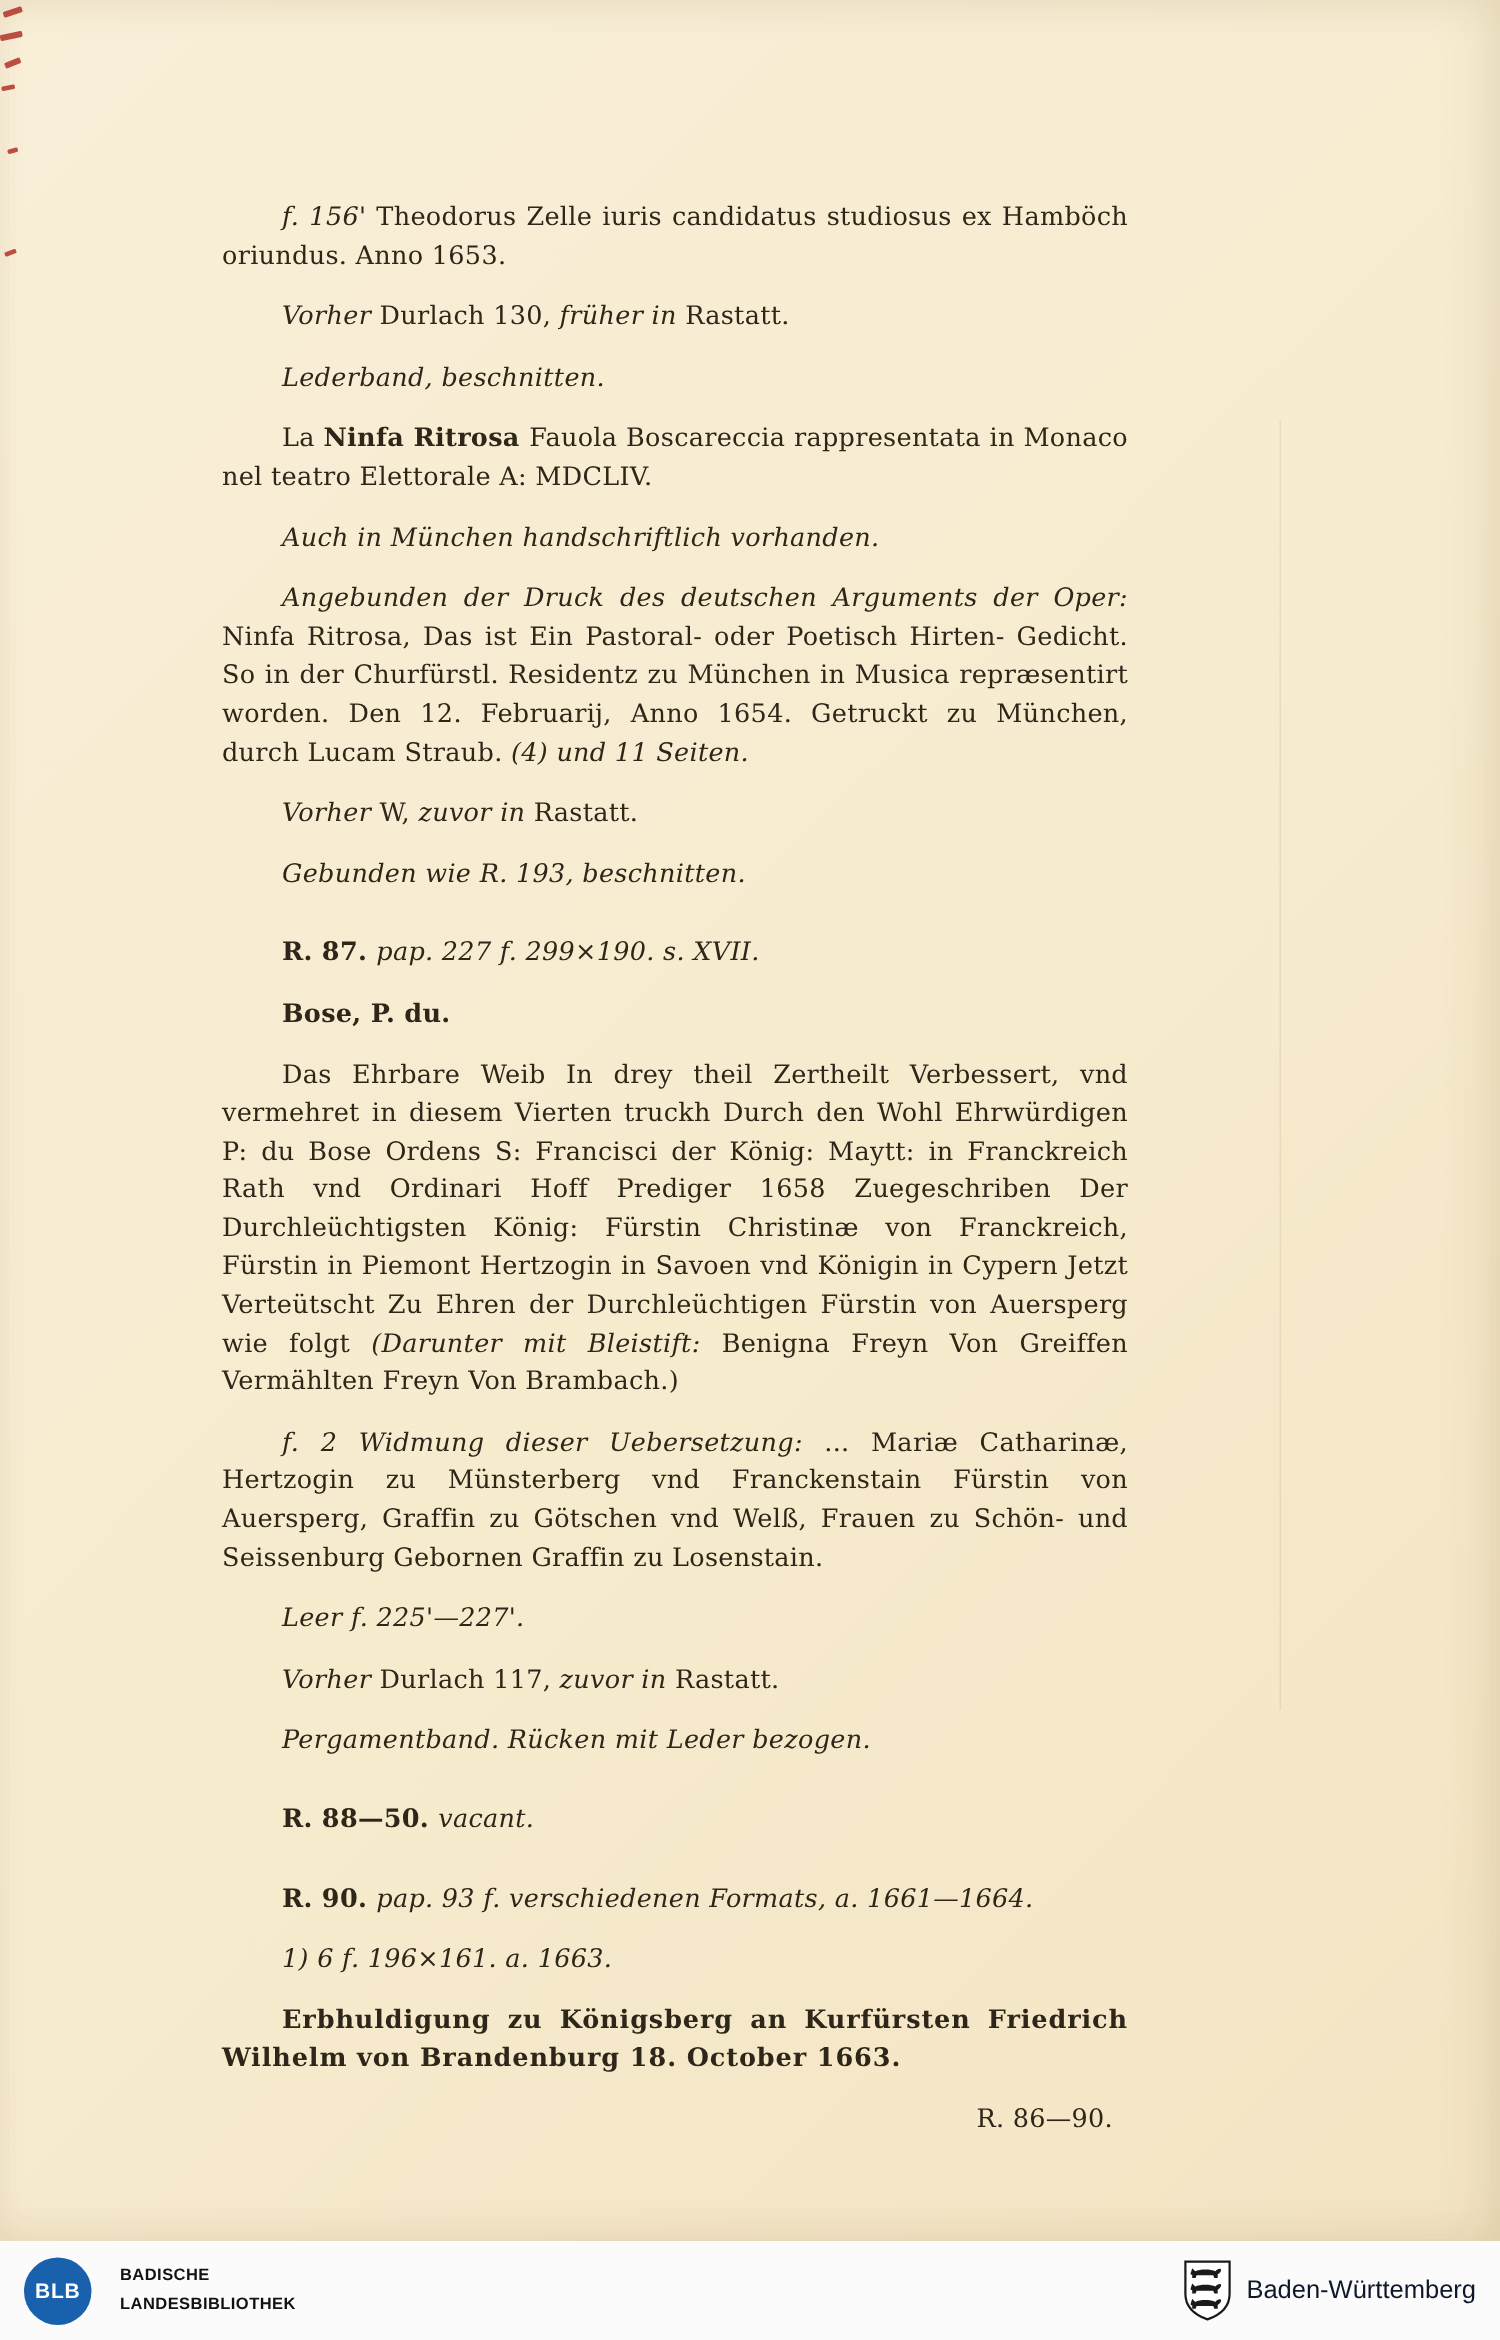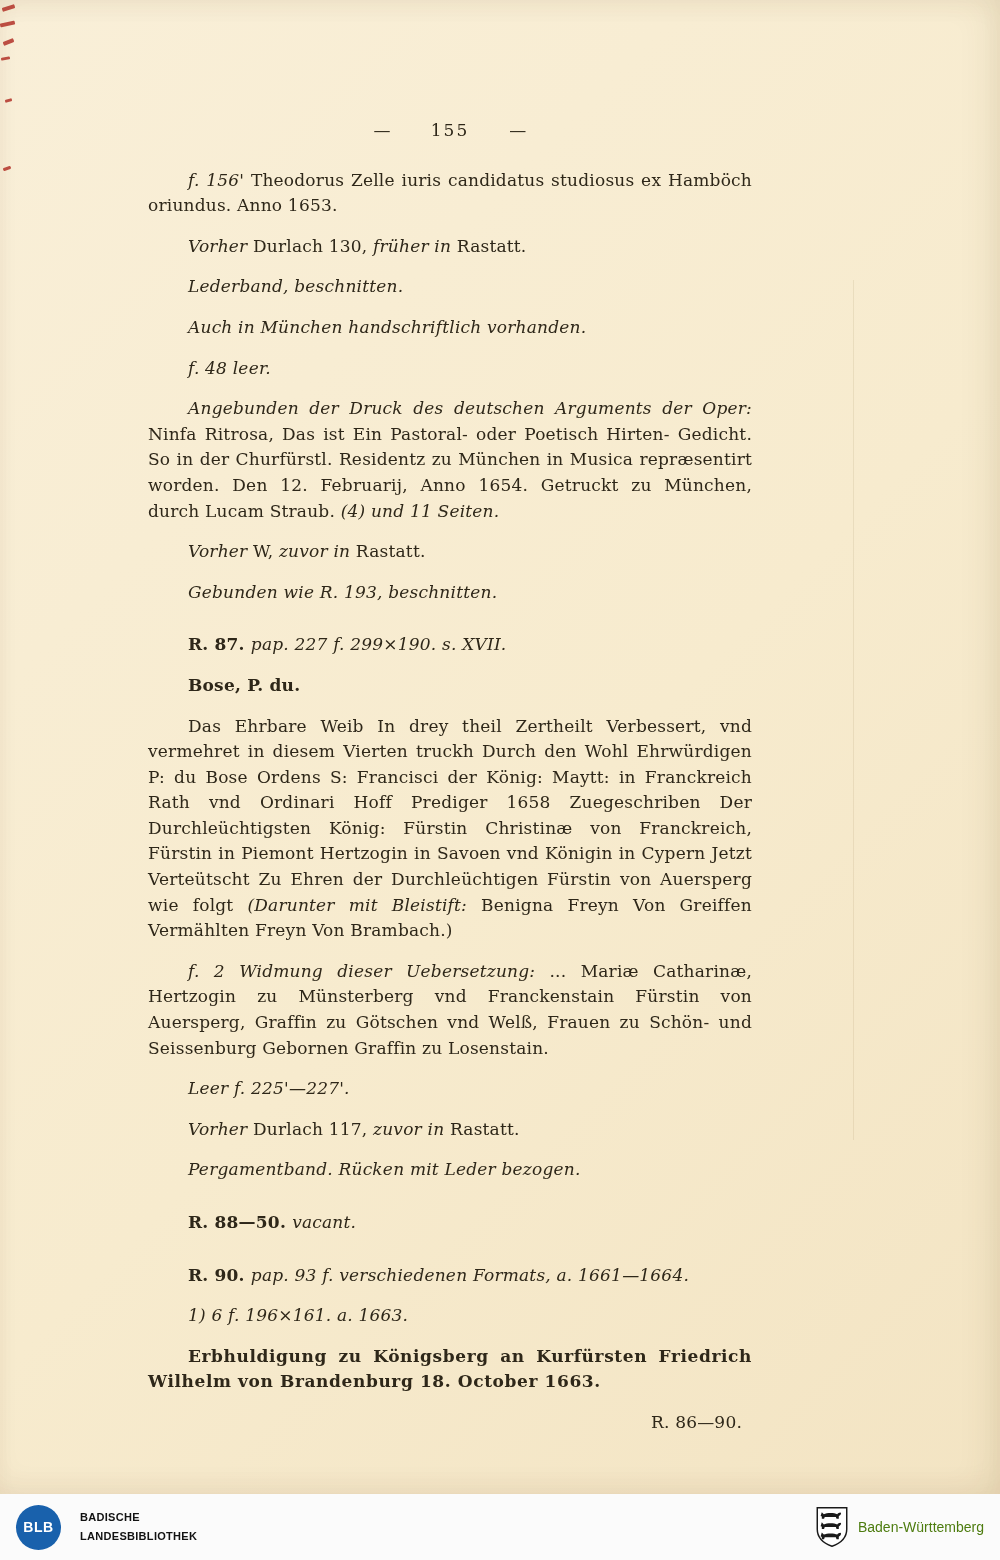--- a/index.html
+++ b/index.html
@@ -60,45 +60,42 @@
   }
   .footer-left { display:flex; align-items:center; gap:19px; }
   .blb-circle {
     width:45px; height:45px; border-radius:50%;
     background:#1961ac; color:#fff;
     display:flex; align-items:center; justify-content:center;
     font-weight:700; font-size:14px; letter-spacing:0.5px;
   }
   .lib-name { font-weight:700; font-size:11px; line-height:19px; color:#121212; letter-spacing:0.3px; }
   .footer-right { display:flex; align-items:center; gap:9px; }
-  .state-name { font-size:14px; color:#4d7c0f; }
+  .state-name { font-size:17px; color:#0f172a; }
   .arms { display:block; }
 </style>
 </head>
 <body>
 
 <div class="scan">
   <div class="red-mark rm1"></div>
   <div class="red-mark rm2"></div>
   <div class="red-mark rm3"></div>
   <div class="red-mark rm4"></div>
   <div class="red-mark rm5"></div>
   <div class="red-mark rm6"></div>
   <div class="crease"></div>
 
   <div class="text">
-    <div class="page-head">
-      <span>—</span><span class="pagenum">155</span><span>—</span>
-    </div>
     <div id="paras">
         <p class="body"><span class="seg-italic">f. 156' </span><span class="seg-roman">Theodorus Zelle iuris candidatus studiosus ex Hamböch oriundus.  Anno 1653.</span></p>
         <p class="note"><span class="seg-italic">Vorher </span><span class="seg-roman">Durlach 130, </span><span class="seg-italic">früher in </span><span class="seg-roman">Rastatt.</span></p>
         <p class="note"><span class="seg-italic">Lederband, beschnitten.</span></p>
+        <p class="body"><span class="seg-roman">La </span><span class="seg-bold">Ninfa Ritrosa </span><span class="seg-roman">Fauola Boscareccia rappresentata in Monaco nel teatro Elettorale A: MDCLIV.</span></p>
         <p class="note"><span class="seg-italic">Auch in München handschriftlich vorhanden.</span></p>
-        <p class="note"><span class="seg-italic">f. 48 leer.</span></p>
         <p class="body"><span class="seg-italic">Angebunden der Druck des deutschen Arguments der Oper: </span><span class="seg-roman">Ninfa Ritrosa, Das ist Ein Pastoral- oder Poetisch Hirten- Gedicht.  So in der Churfürstl. Residentz zu München in Musica repræsentirt worden. Den 12. Februarij, Anno 1654.  Getruckt zu München, durch Lucam Straub.  </span><span class="seg-italic">(4) und 11 Seiten.</span></p>
         <p class="note"><span class="seg-italic">Vorher </span><span class="seg-roman">W, </span><span class="seg-italic">zuvor in </span><span class="seg-roman">Rastatt.</span></p>
         <p class="note"><span class="seg-italic">Gebunden wie R. 193, beschnitten.</span></p>
         <p class="heading"><span class="seg-bold">R. 87. </span><span class="seg-italic">pap. 227  f. 299×190.   s. XVII.</span></p>
         <p class="note"><span class="seg-bold">Bose, P. du.</span></p>
         <p class="body"><span class="seg-roman">Das Ehrbare Weib In drey theil Zertheilt Verbessert, vnd vermehret in diesem Vierten truckh Durch den Wohl Ehrwürdigen P: du Bose Ordens S: Francisci der König: Maytt: in Franckreich Rath vnd Ordinari Hoff Prediger 1658 Zuegeschriben Der Durchleüchtigsten König: Fürstin Christinæ von Franckreich, Fürstin in Piemont Hertzogin in Savoen vnd Königin in Cypern Jetzt Verteütscht Zu Ehren der Durchleüchtigen Fürstin von Auersperg wie folgt </span><span class="seg-italic">(Darunter mit Bleistift: </span><span class="seg-roman">Benigna Freyn Von Greiffen Vermählten Freyn Von Brambach.)</span></p>
         <p class="body"><span class="seg-italic">f. 2  Widmung dieser Uebersetzung: </span><span class="seg-roman">... Mariæ Catharinæ, Hertzogin zu Münsterberg vnd Franckenstain Fürstin von Auersperg, Graffin zu Götschen vnd Welß, Frauen zu Schön- und Seissenburg Gebornen Graffin zu Losenstain.</span></p>
         <p class="note"><span class="seg-italic">Leer  f. 225'—227'.</span></p>
         <p class="note"><span class="seg-italic">Vorher </span><span class="seg-roman">Durlach 117, </span><span class="seg-italic">zuvor in </span><span class="seg-roman">Rastatt.</span></p>
         <p class="note"><span class="seg-italic">Pergamentband. Rücken mit Leder bezogen.</span></p>

